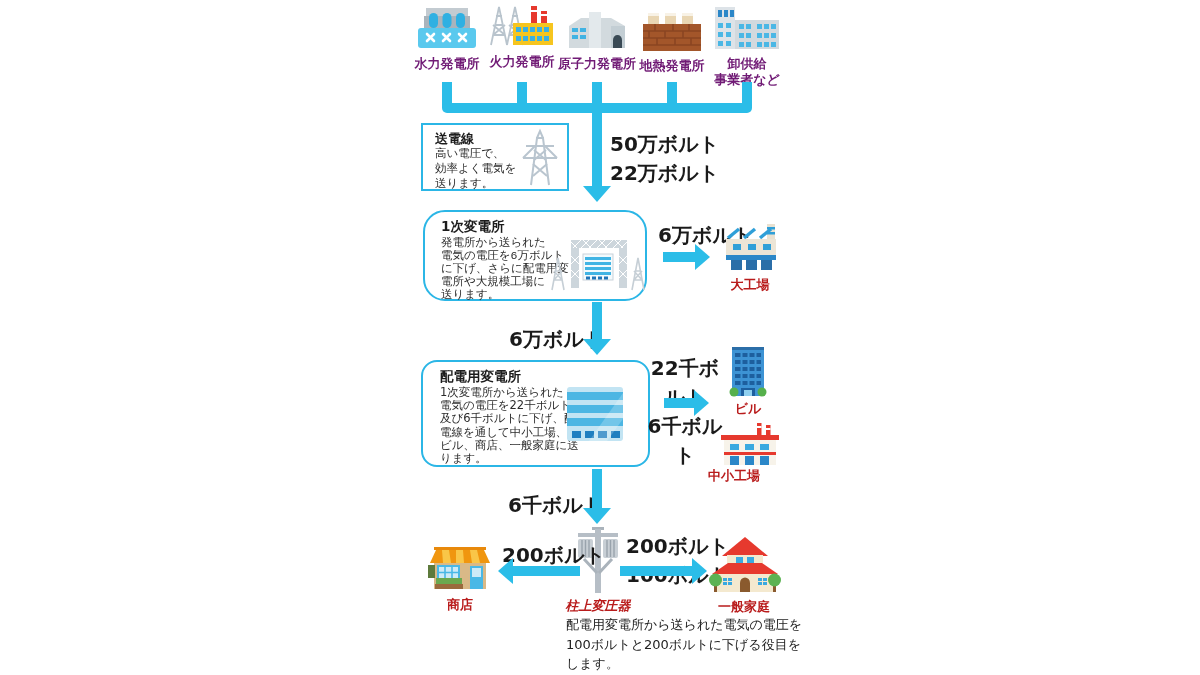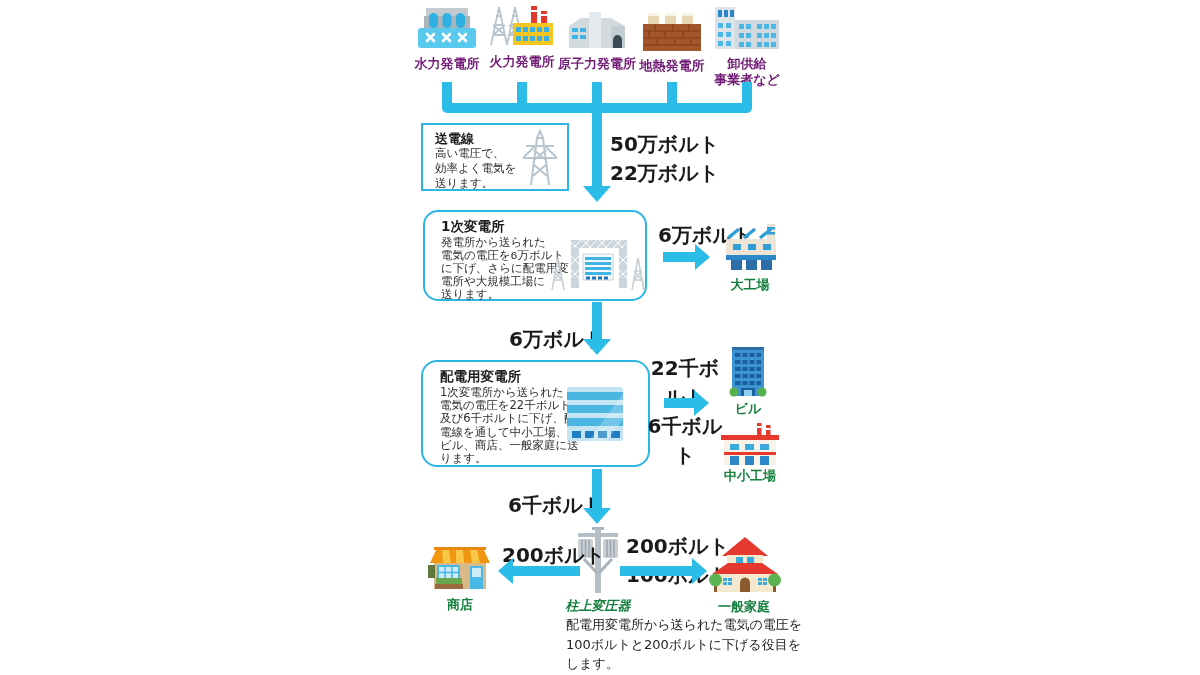--- a/index.html
+++ b/index.html
@@ -17,21 +17,21 @@
   .hshaft{position:absolute;height:10px;background:#2bbde8;}
   
   .infobox{position:absolute;background:#fff;border:2px solid #2bb6e6;box-sizing:border-box;}
   .bx-title{position:absolute;font-weight:700;color:#1c1c1c;}
   .bx-body{position:absolute;color:#2b2b2b;}
   
   .plant{position:absolute;width:90px;text-align:center;}
   .plant .ic{height:46px;display:flex;align-items:flex-end;justify-content:center;}
   .plant-label{margin-top:7px;font-size:13px;font-weight:600;color:#701a75;line-height:1.2;}
   .volt{position:absolute;font-size:20px;font-weight:700;color:#1a1a1a;line-height:1.45;}
-  .cap{position:absolute;font-size:13px;font-weight:600;color:#15803d;text-align:center;}
+  .cap{position:absolute;font-size:13px;font-weight:600;color:#b91c1c;text-align:center;}
   .note{position:absolute;font-size:13px;color:#222;line-height:1.5;}
 </style>
 </head>
 <body>
 
 <div class="stage">
 
   <div class="plant" style="left:402px;top:3px;">
     <div class="ic">
       <svg width="60" height="42" viewBox="0 0 60 42">
@@ -182,21 +182,21 @@
         <g stroke="#b9c5cf" stroke-width="2" fill="none">
           <path d="M13 57 L19 10 H25 L31 57"></path>
           <path d="M19 10 L22 3 L25 10"></path>
           <path d="M8 18 H36 M5 30 H39"></path>
           <path d="M17 18 L5 30 M27 18 L39 30 M16 22 L28 32 M28 22 L16 32 M15 36 L29 48 M29 36 L15 48"></path>
         </g>
       </svg>
     </div>
   </div>
 
-  <div class="infobox" style="left:423px;top:210px;width:224px;height:91px;border-radius:15px;">
+  <div class="infobox" style="left:423px;top:210px;width:224px;height:91px;border-radius:22px;">
     <div class="bx-title" style="left:16px;top:6px;font-size:13.5px;">1次変電所</div>
     <div class="bx-body pre" style="left:16px;top:24px;font-size:11.5px;line-height:1.13;font-family:Liberation Mono, monospace;">発電所から送られた
 電気の電圧を6万ボルト
 に下げ、さらに配電用変
 電所や大規模工場に
 送ります。</div>
     <div class="abs" style="left:126px;top:26px;">
       <svg width="94" height="54" viewBox="0 0 94 54">
         <g stroke="#c6cfd6" stroke-width="1.6" fill="none">
           <path d="M1 52 L7 20 L13 52 M3 42 H11 M4.5 33 H9.5 M3 42 L11 33 M11 42 L3 33"></path>
@@ -330,21 +330,21 @@
           <rect x="39" y="21" width="9" height="6"></rect>
         </g>
       <rect x="3" y="29" width="52" height="3" fill="#e6392e"></rect>
       <g fill="#2b87c8">
           <rect x="9" y="33" width="9" height="9"></rect>
           <rect x="24" y="33" width="9" height="9"></rect>
           <rect x="39" y="33" width="9" height="9"></rect>
         </g>
     </svg>
   </div>
-  <div class="cap" style="left:717px;top:467px;width:66px;">中小工場</div>
+  <div class="cap" style="left:701px;top:467px;width:66px;">中小工場</div>
 
   <div class="volt" style="left:508px;top:491px;">6千ボルト</div>
   <div class="vline" style="left:592px;top:469px;height:39px;"></div>
   <div class="head-down" style="left:583px;top:508px;"></div>
 
   <div class="abs" style="left:574px;top:527px;">
     <svg width="48" height="68" viewBox="0 0 48 68">
       <rect x="18" y="0" width="12" height="3" fill="#aab3bb"></rect>
       <rect x="21" y="2" width="6" height="64" fill="#b6bec6"></rect>
       <rect x="4" y="6" width="40" height="4" fill="#b6bec6"></rect>

